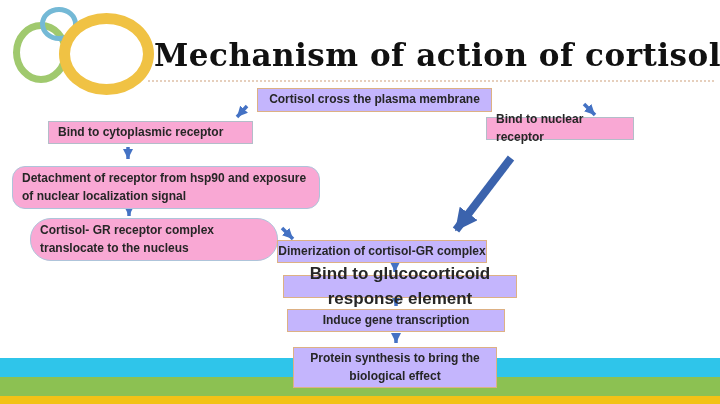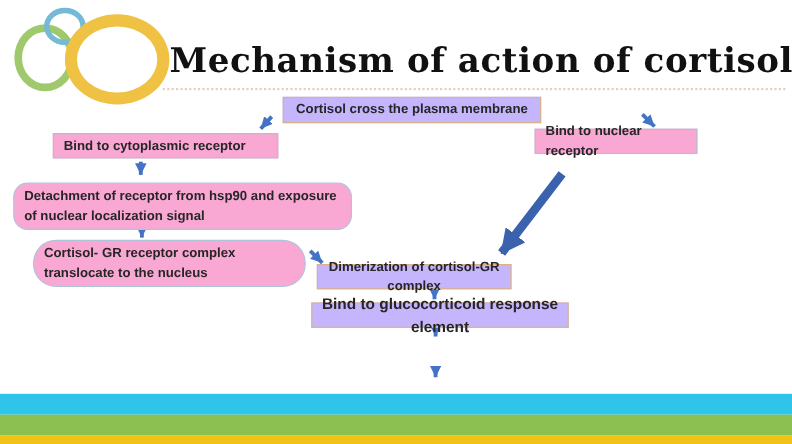--- a/index.html
+++ b/index.html
@@ -86,23 +86,26 @@
   <div class="box box-gray left" style="left:48px;top:121px;width:205px;height:23px;">Bind to cytoplasmic receptor</div>
 
   <div class="box box-gray left" style="left:486px;top:117px;width:148px;height:23px;">Bind to nuclear receptor</div>
 
   <div class="box box-blue left" style="left:12px;top:166px;width:308px;height:43px;border-radius:13px;">Detachment of receptor from hsp90 and exposure
 of nuclear localization signal</div>
 
   <div class="box box-blue left" style="left:30px;top:218px;width:248px;height:43px;border-radius:21px;">Cortisol- GR receptor complex
 translocate to the nucleus</div>
 
-  <div class="box box-tan center" style="left:288px;top:240px;width:177px;height:23px;">Dimerization of cortisol-GR complex</div>
+  <div class="box box-tan center" style="left:277px;top:240px;width:210px;height:23px;">Dimerization of cortisol-GR complex</div>
 
-  <div class="box box-tan center" style="left:283px;top:275px;width:234px;height:23px;font-size:14px;">Bind to glucocorticoid response element</div>
+  <div class="box box-tan center" style="left:283px;top:275px;width:234px;height:23px;font-size:17px;">Bind to glucocorticoid response element</div>
 
+  <div class="box box-tan center" style="left:287px;top:309px;width:218px;height:23px;">Induce gene transcription</div>
 
   <div class="stripe stripe-cyan"></div>
   <div class="stripe stripe-green"></div>
   <div class="stripe stripe-yellow"></div>
 
+  <div class="box box-tan center above" style="left:293px;top:347px;width:204px;height:41px;">Protein synthesis to bring the
+biological effect</div>
 
 </div>
 
 </body></html>

